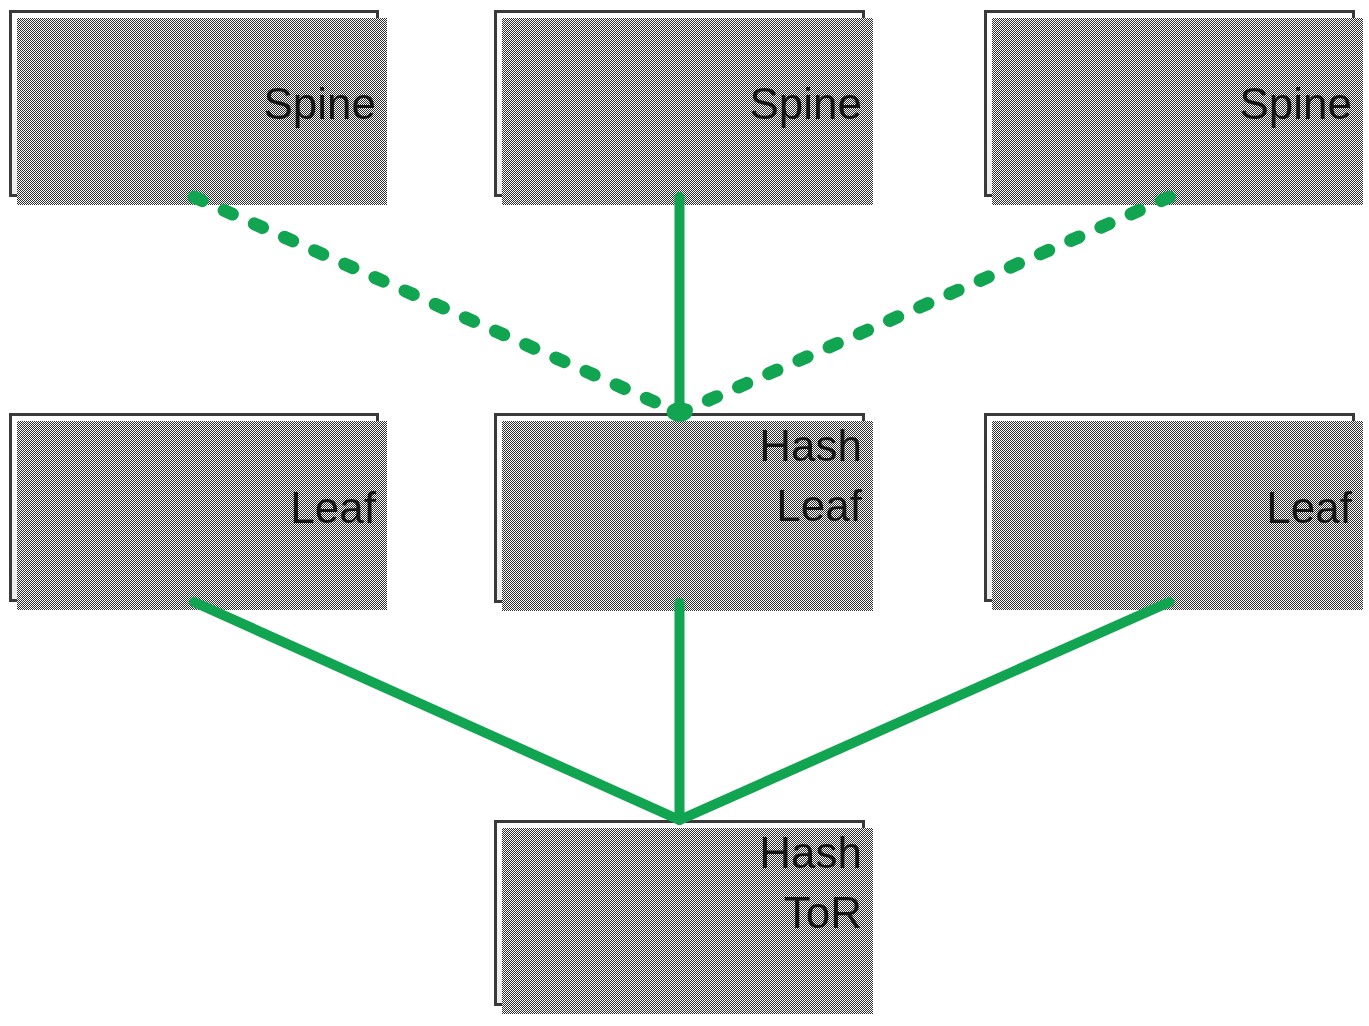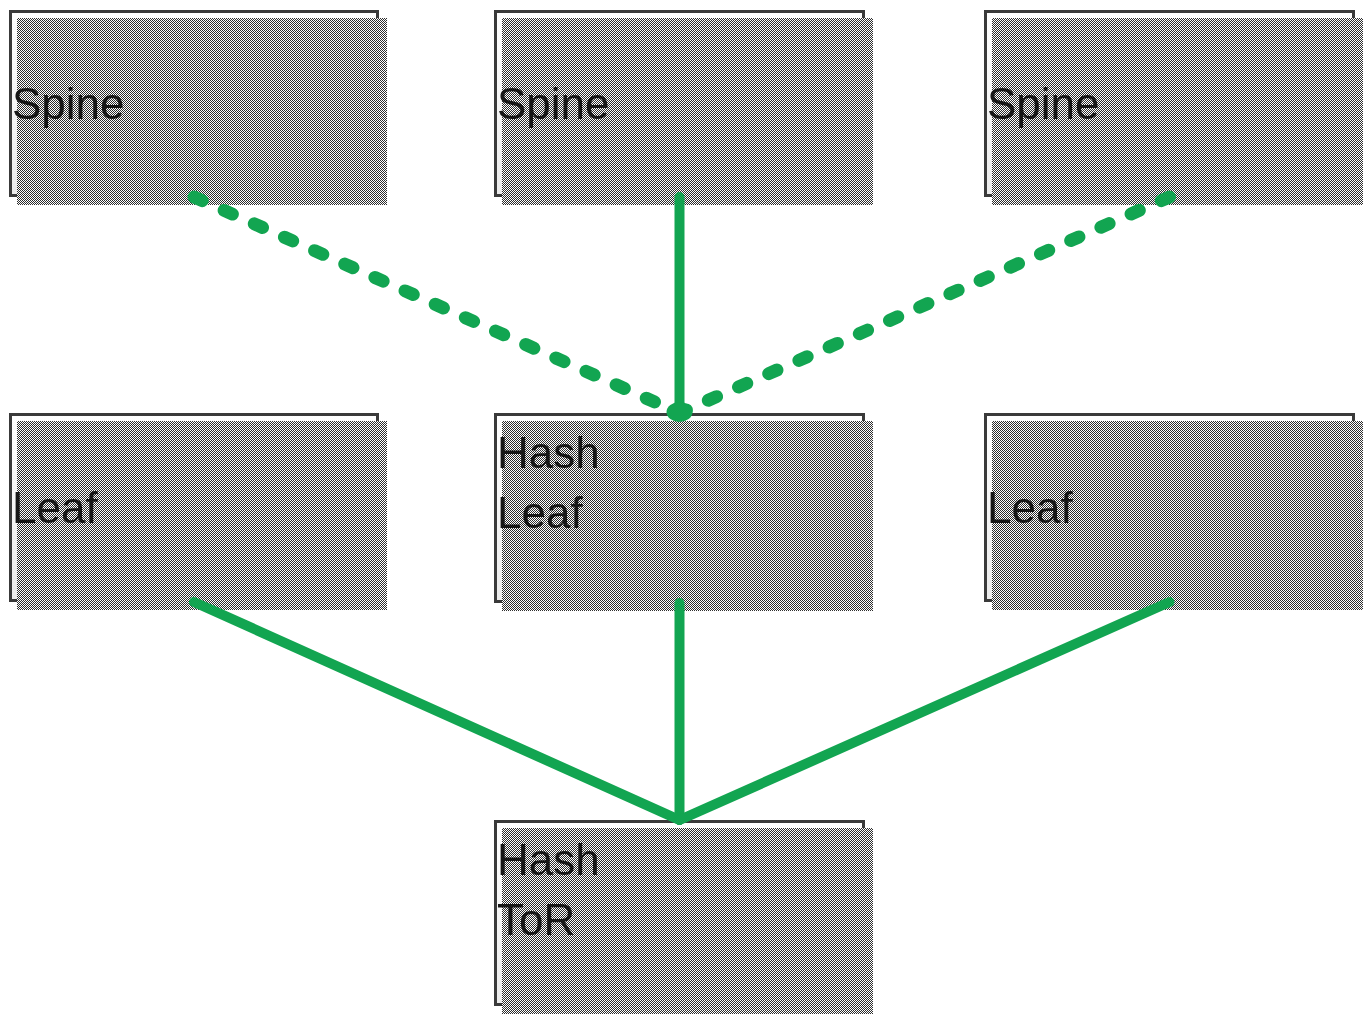--- a/index.html
+++ b/index.html
@@ -16,30 +16,29 @@
     font-family: "Liberation Sans", "DejaVu Sans", sans-serif;
   }
   .node {
     position: absolute;
     box-sizing: border-box;
     border: 3px solid var(--node-border, #3A3A3A);
     background: linear-gradient(180deg, #fefefe 0%, #f6f6f6 45%, #ebebeb 100%);
     color: var(--text-color, #161616);
     display: flex;
     flex-direction: column;
-    align-items: flex-start;
+    align-items: flex-end;
     justify-content: center;
     text-align: center;
     font-size: 44px;
     line-height: 60px;
     z-index: 1;
   }
   .node.top-text {
     justify-content: flex-start;
-    padding-top: 7px;
   }
   
   .node::before {
     content: "";
     position: absolute;
     left: 5px;
     top: 5px;
     width: calc(100% + 6px);
     height: calc(100% + 6px);
     background-color: #cfcfcf;

